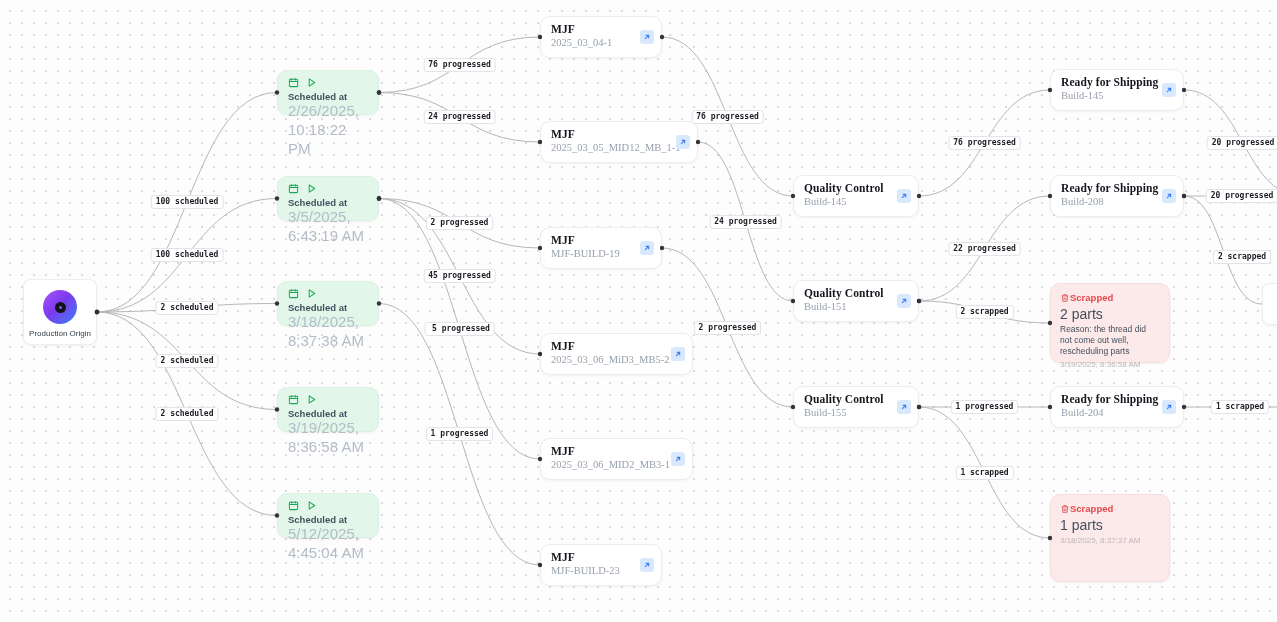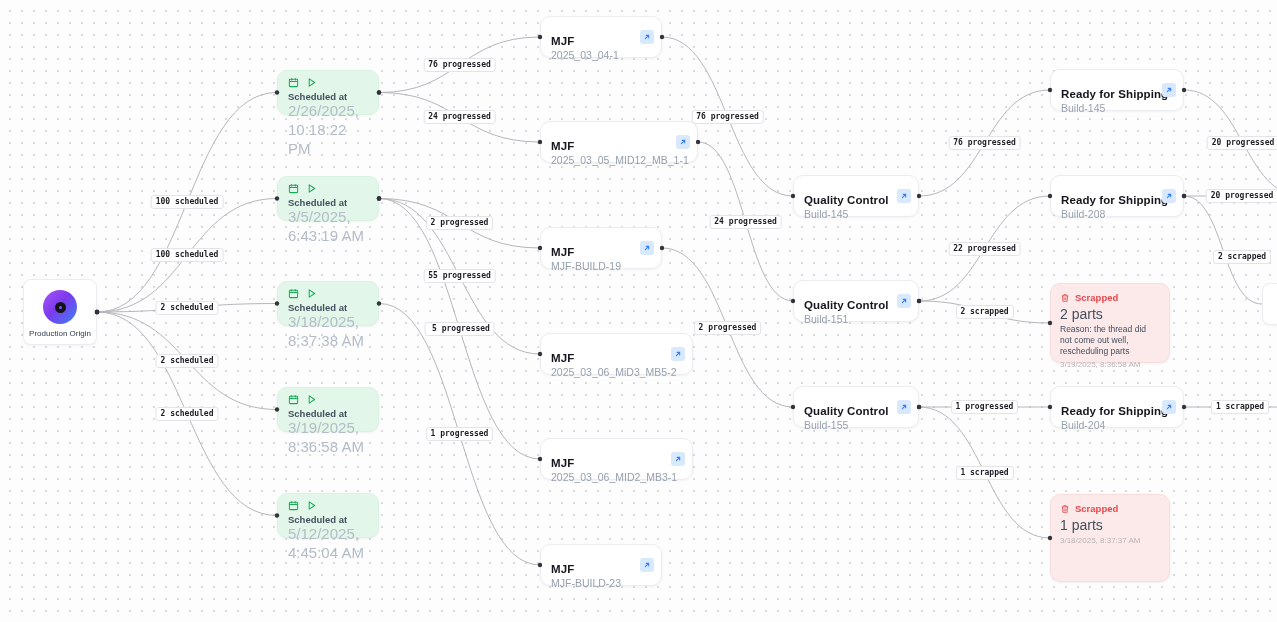--- a/index.html
+++ b/index.html
@@ -30,34 +30,34 @@
     box-shadow:0 1px 3px rgba(20,20,40,.05);
   }
   
   .origin { width:74px; height:66px; border-radius:8px; display:flex; flex-direction:column; align-items:center; justify-content:center; padding-top:4px; }
   .origin-icon { width:34px; height:34px; border-radius:50%;
     background:linear-gradient(135deg,#a855f7 0%,#7c3aed 45%,#3b82f6 100%);
     display:flex; align-items:center; justify-content:center; }
   .origin-ring { width:11px; height:11px; border:4.5px solid #141418; border-radius:50%; background:#8456f0; }
   .origin-label { font-size:8px; color:#33404f; margin-top:5px; }
   
-  .card { height:42px; padding:18px 10px; }
+  .card { height:42px; padding:6px 10px;font-family:Liberation Serif, serif; }
   .node-title { font-size:11.5px; font-weight:700; color:#16161e; white-space:nowrap; letter-spacing:.1px; }
   .node-sub { font-size:10.5px; color:#97a0ad; white-space:nowrap; margin-top:2px; }
   .link-icon { position:absolute; right:7px; top:50%; transform:translateY(-50%);
     width:14px; height:14px; background:#d8e9fd; border-radius:3px;
     display:flex; align-items:center; justify-content:center; }
   
   .sched { width:102px; height:45px; background:#e2f7e9; border:1px solid #d9f2e1; padding:6px 10px; }
   .sched-icons { display:flex; gap:7px; align-items:center; height:11px; }
   .sched-title { font-size:9.5px; font-weight:700; color:#44505f; margin-top:3px; line-height:1.2; }
   .sched-date { font-size:15px; color:#b4bcc8; line-height:1.25; }
   
   .scrap { width:120px; background:#fceaea; border:1px solid #f7dede; padding:8px 9px; }
-  .scrap-head { display:flex; align-items:center; gap:5px; }
+  .scrap-head { display:flex; align-items:center; }
   .scrap-head span { font-size:9.5px; font-weight:700; color:#e5484d; }
   .scrap-parts { font-size:14px; color:#434e5c; margin-top:3px; }
   .scrap-reason { font-size:8.5px; color:#434e5c; line-height:1.28; margin-top:2px; }
   .scrap-date { font-size:8px; color:#bcb4b6; margin-top:3px; }
   .partial { width:46px; height:42px; border-radius:8px 0 0 8px; }
 </style>
 </head>
 <body>
 
 <div class="canvas">
@@ -88,21 +88,21 @@
     </svg>
   <div class="label-layer" id="label-layer">
       <div class="edge-label" style="left: 187px; top: 202.25px;">100 scheduled</div>
       <div class="edge-label" style="left: 187px; top: 255.25px;">100 scheduled</div>
       <div class="edge-label" style="left: 187px; top: 307.75px;">2 scheduled</div>
       <div class="edge-label" style="left: 187px; top: 360.75px;">2 scheduled</div>
       <div class="edge-label" style="left: 187px; top: 413.75px;">2 scheduled</div>
       <div class="edge-label" style="left: 459.5px; top: 64.75px;">76 progressed</div>
       <div class="edge-label" style="left: 459.5px; top: 117.25px;">24 progressed</div>
       <div class="edge-label" style="left: 459.5px; top: 223.25px;">2 progressed</div>
-      <div class="edge-label" style="left: 459.5px; top: 276.25px;">55 progressed</div>
+      <div class="edge-label" style="left: 459.5px; top: 276.25px;">45 progressed</div>
       <div class="edge-label" style="left: 459.5px; top: 328.75px; padding-left: 7px;">5 progressed</div>
       <div class="edge-label" style="left: 459.5px; top: 434.25px;">1 progressed</div>
       <div class="edge-label" style="left: 727.5px; top: 116.5px;">76 progressed</div>
       <div class="edge-label" style="left: 745.5px; top: 221.5px;">24 progressed</div>
       <div class="edge-label" style="left: 727.5px; top: 327.5px;">2 progressed</div>
       <div class="edge-label" style="left: 984.5px; top: 143px;">76 progressed</div>
       <div class="edge-label" style="left: 984.5px; top: 248.5px;">22 progressed</div>
       <div class="edge-label" style="left: 984.5px; top: 312px;">2 scrapped</div>
       <div class="edge-label" style="left: 984.5px; top: 407px;">1 progressed</div>
       <div class="edge-label" style="left: 984.5px; top: 472.5px;">1 scrapped</div>

